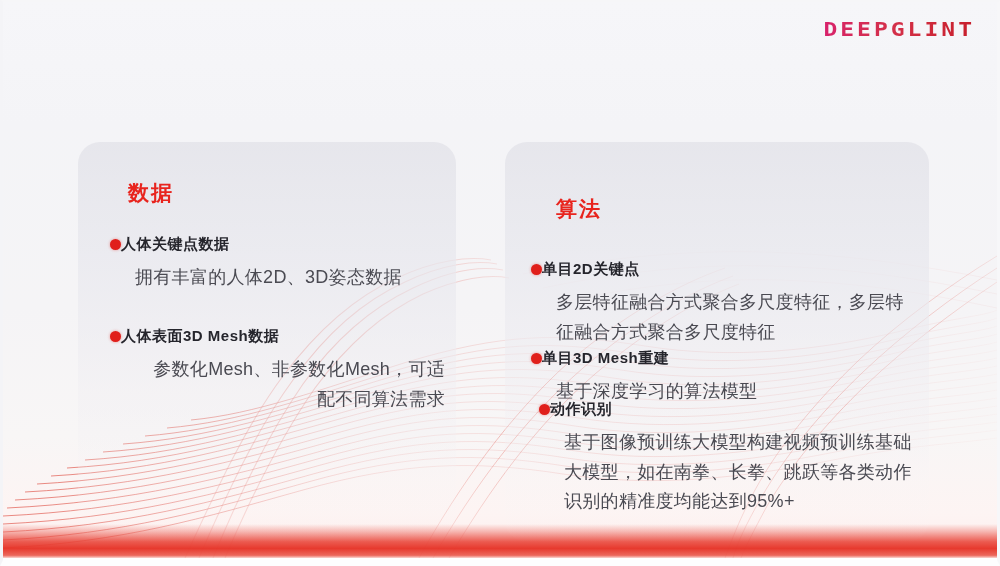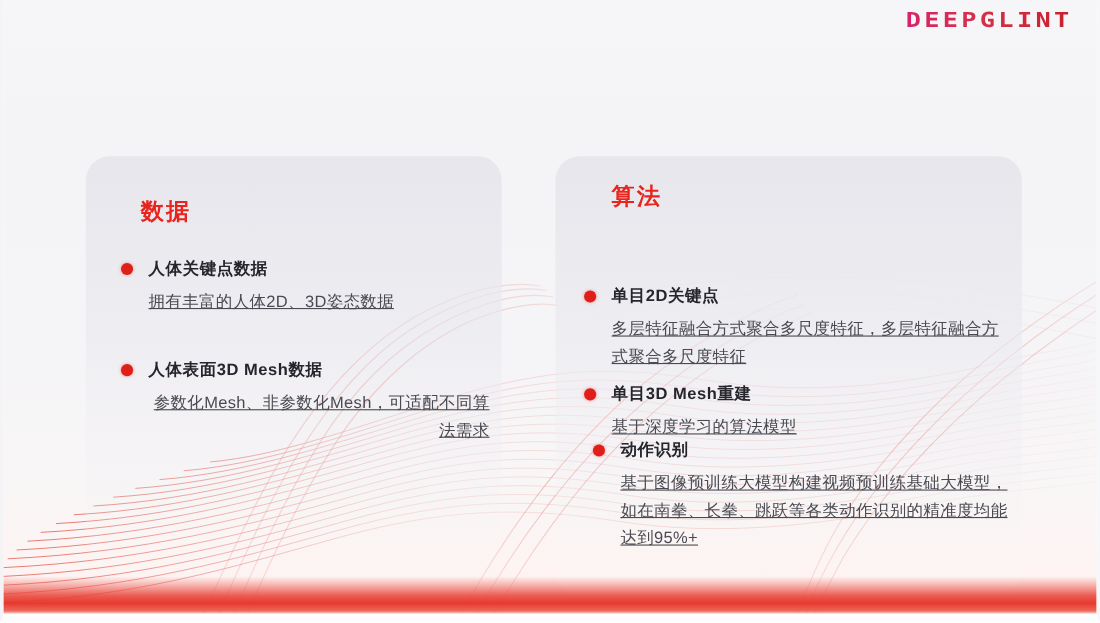--- a/index.html
+++ b/index.html
@@ -101,70 +101,68 @@
 
   .panel-title {
     position: absolute;
     font-size: 21px;
     font-weight: bold;
     color: #e8241e;
     letter-spacing: 2px;
     line-height: 1;
   }
   .title-left  { left: 125px; top: 180px; }
-  .title-right { left: 553px; top: 166px; }
+  .title-right { left: 553px; top: 196px; }
 
   
   .bullet-block {
     position: absolute;
   }
   .bullet-head {
     display: flex;
     align-items: center;
-    gap: 14px;
   }
   .dot {
     width: 11px;
     height: 11px;
     border-radius: 50%;
     background: #e01f1b;
     flex: 0 0 auto;
     box-shadow: 0 0 3px rgba(224,31,27,0.45);
   }
   .bullet-title {
     font-size: 15px;
     font-weight: bold;
     color: #25252c;
     letter-spacing: 0.5px;
     white-space: nowrap;
   }
   .bullet-desc {
     margin-top: 9px;
-    font-size: 15px;
+    font-size: 18px;
     color: #4a4a52;
     line-height: 1.65;
     letter-spacing: 0.3px;
-    text-decoration: underline;
   }
   .desc-indent-left  { margin-left: 25px; width: 310px; }
   .desc-indent-right { margin-left: 25px; width: 352px; }
 
   
   .lb1 { left: 107px; top: 233px; }
   .lb2 { left: 107px; top: 325px; text-align: right; }
   
   .rb1 { left: 528px; top: 248px; margin-top: 10px; }
   .rb2 { left: 528px; top: 327px; margin-top: 20px; }
   .rb3 { left: 536px; top: 398px; }
 
   
   .logo {
     position: absolute;
     right: 22px;
-    top: 4px;
+    top: 14px;
     z-index: 20;
     display: flex;
     align-items: flex-start;
   }
   .logo-text {
     font-family: "DejaVu Sans Mono", "Liberation Mono", monospace;
     font-size: 23px;
     font-weight: bold;
     letter-spacing: 3px;
     background: linear-gradient(90deg,

